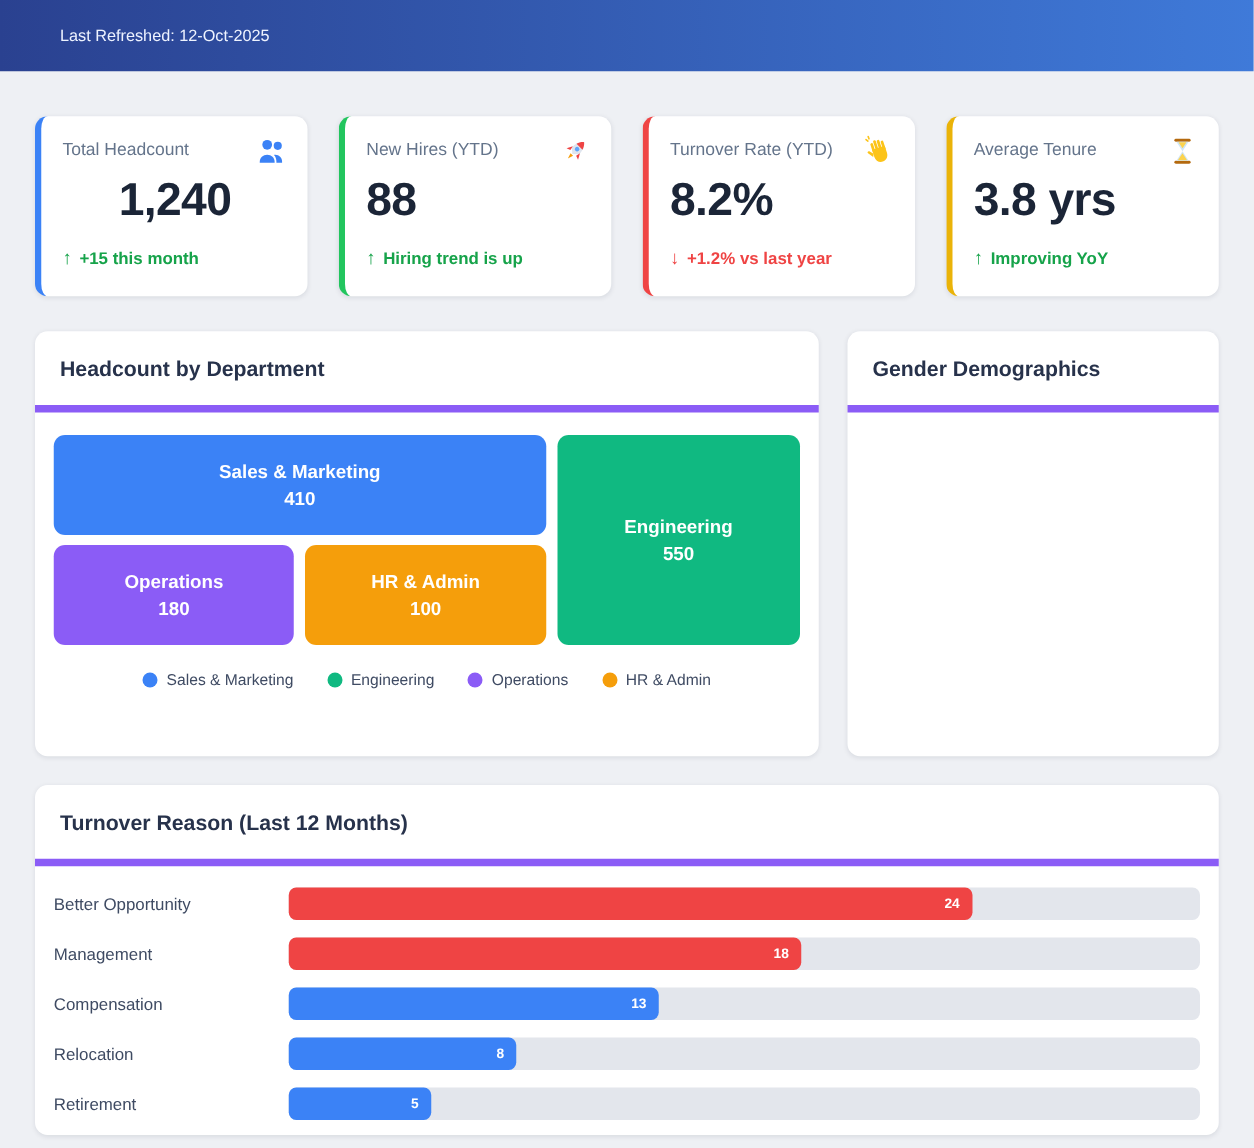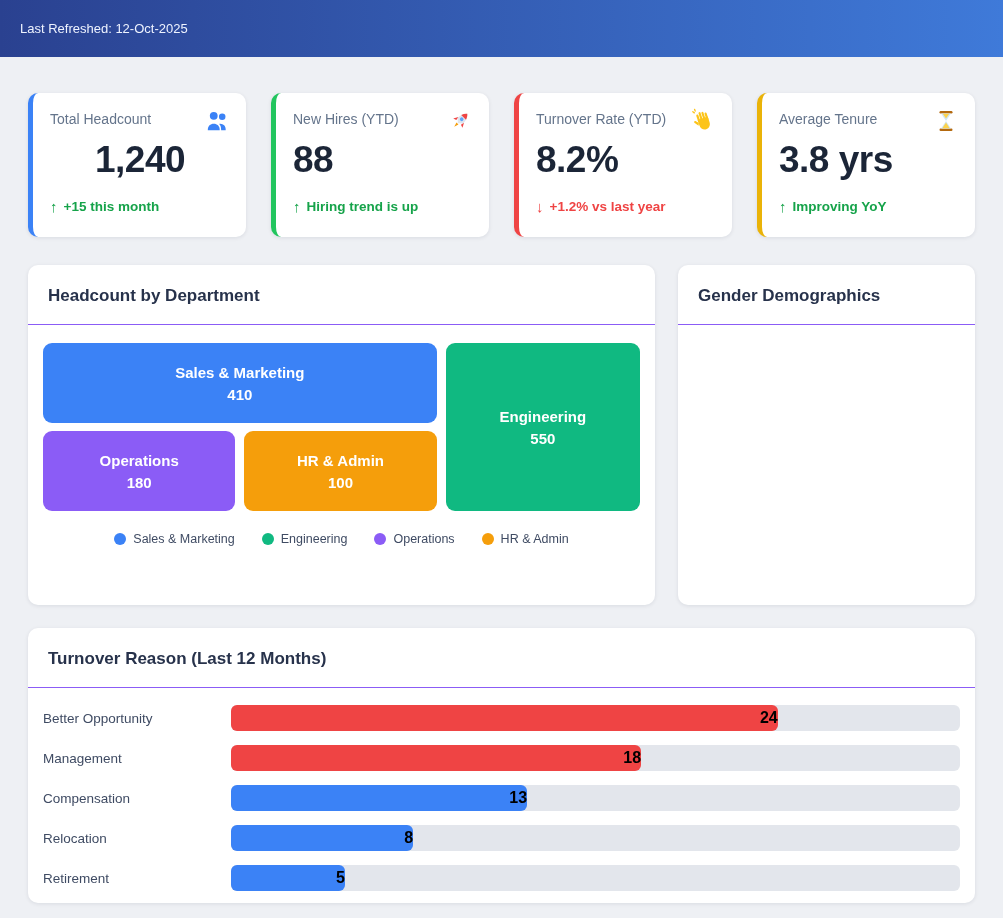--- a/index.html
+++ b/index.html
@@ -12,21 +12,21 @@
     overflow:hidden;
   }
   
   .app-header {
     height:57px;
     background:linear-gradient(90deg,#2a4190 0%,#3f7ad9 100%);
     display:flex; align-items:center; justify-content:space-between;
     padding:0 20px;
   }
   .app-header h1 { margin:0; color:#ffffff; font-size:21px; font-weight:bold; letter-spacing:.2px; }
-  .refreshed { color:#eef3ff; font-size:13px; }
+  .refreshed { color:#eef3ff; font-size:13px;margin-left:28px; }
 
   main { padding:36px 28px 0; }
 
   
   .kpi-row { display:grid; grid-template-columns:repeat(4,1fr); gap:25px; }
   .kpi-card {
     background:#fff; border-radius:10px; border-left:5px solid #3b82f6;
     padding:15px 16px 16px 17px; height:144px;
     box-shadow:0 1px 4px rgba(15,23,42,.09);
   }
@@ -34,21 +34,21 @@
   .kpi-label { color:#64748b; font-size:14px; padding-top:3px; }
   .kpi-icon svg { width:26px; height:26px; display:block; }
   .kpi-value { font-size:37px; font-weight:bold; color:#1b2537; margin-top:5px; letter-spacing:-.5px; }
   .kpi-delta { font-size:13.5px; font-weight:bold; margin-top:17px; display:flex; align-items:center; gap:6px; }
   .kpi-delta .arrow { font-size:15px; }
 
   
   .mid-row { display:grid; grid-template-columns:627px 1fr; gap:23px; margin-top:28px; }
   .panel { background:#fff; border-radius:10px; box-shadow:0 1px 4px rgba(15,23,42,.09); }
   .mid-row .panel { height:340px; }
-  .panel-header { padding:21px 20px 18px; border-bottom:1px solid #8b5cf6; }
+  .panel-header { padding:21px 20px 18px; border-bottom:6px solid #8b5cf6; }
   .panel-header h2 { margin:0; font-size:17px; font-weight:bold; color:#27324b; }
   .panel-body { padding:18px 15px 0; }
 
   
   .treemap { display:flex; gap:9px; height:168px; }
   .tm-col-left { flex:391; display:flex; flex-direction:column; gap:8px; min-width:0; }
   .tm-top { flex:1; }
   .tm-bottom { flex:1; display:flex; gap:9px; }
   .tm-bottom .tm-block { flex:1; }
   .tm-right { flex:193; display:flex; }
@@ -71,21 +71,21 @@
 
   
   .bottom-panel { margin-top:23px; }
   .bars { padding:10px 15px 5px; }
   .bar-row { display:flex; align-items:center; height:40px; }
   .bar-label { width:188px; font-size:13.5px; color:#3f4b63; flex:none; }
   .bar-track { flex:1; height:26px; background:#e3e6ec; border-radius:6px; position:relative; }
   .bar-fill {
     height:100%; border-radius:6px;
     display:flex; align-items:center; justify-content:flex-end;
-    padding-right:0; color:#000000; font-size:16px; font-weight:bold;
+    padding-right:10px; color:#ffffff; font-size:11px; font-weight:bold;
   }
 </style>
 </head>
 <body>
 
 <header class="app-header">
   <span class="refreshed">Last Refreshed: 12-Oct-2025</span>
 </header>
 
 <main>

